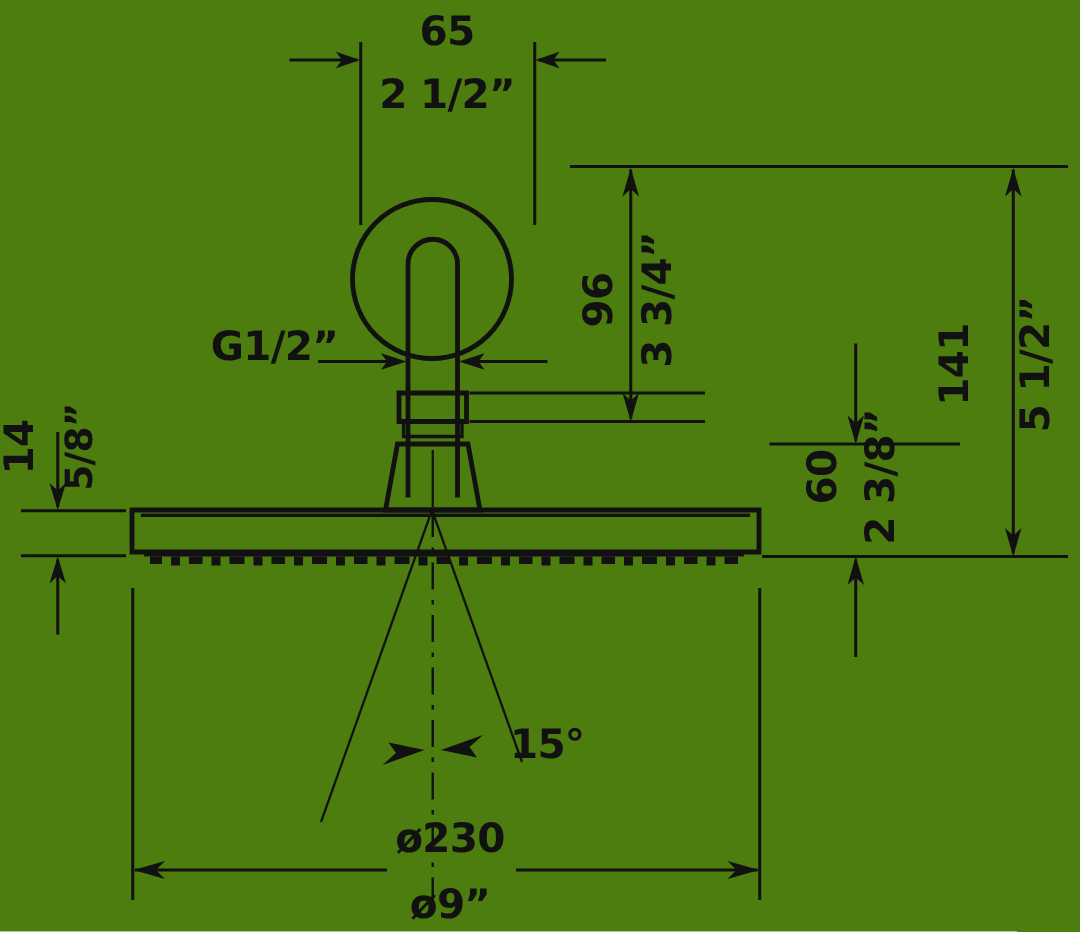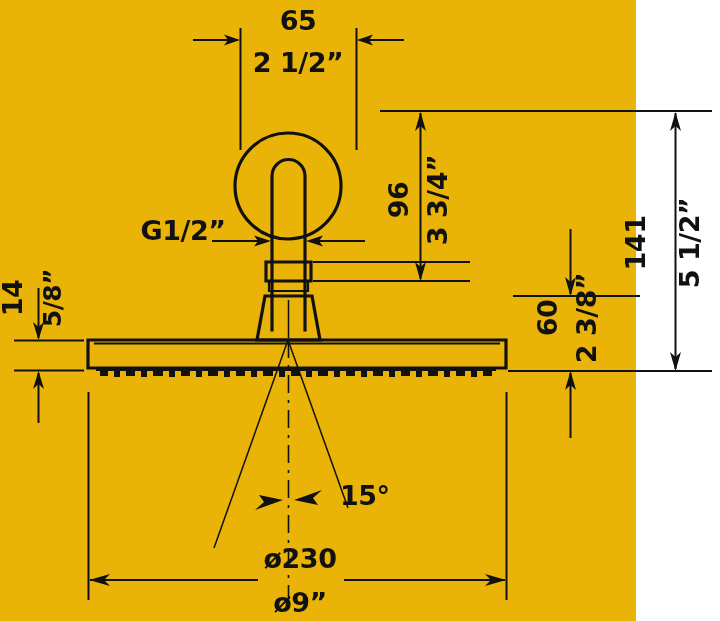--- a/index.html
+++ b/index.html
@@ -8,23 +8,23 @@
     background: #ffffff;
   }
   body {
     width: 720px;
     height: 621px;
     font-family: "Liberation Sans", sans-serif;
     overflow: hidden;
   }
   #drawing-root {
     position: relative;
-    width: 636px;
+    width: 720px;
     height: 621px;
-    background: #eab308;
+    background: #4d7c0f;
   }
   svg#technical-drawing {
     display: block;
     width: 720px;
     height: 621px;
   }
   .obj-line {
     stroke: #111111;
     fill: none;
     stroke-width: 3.2;

